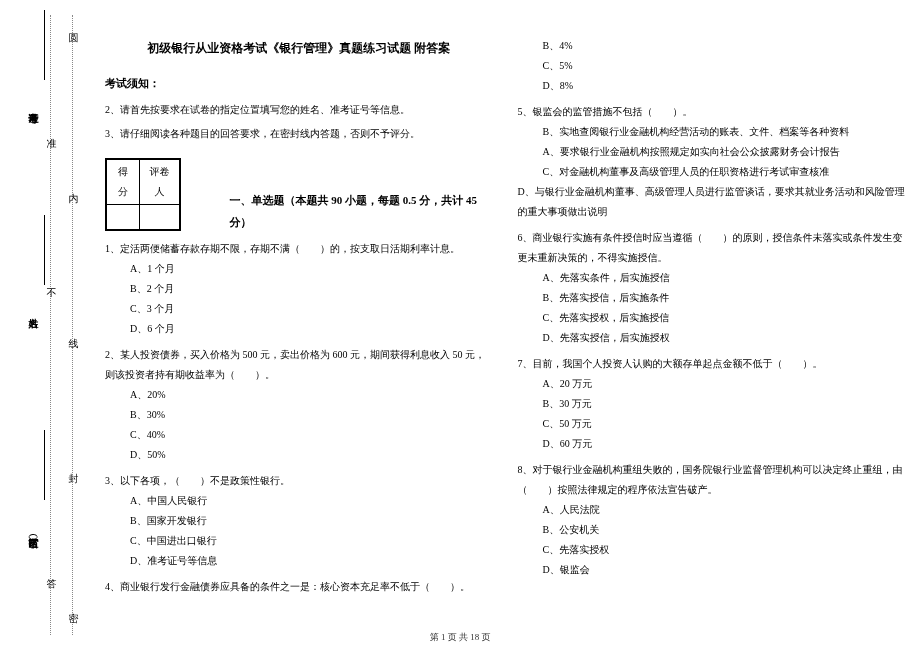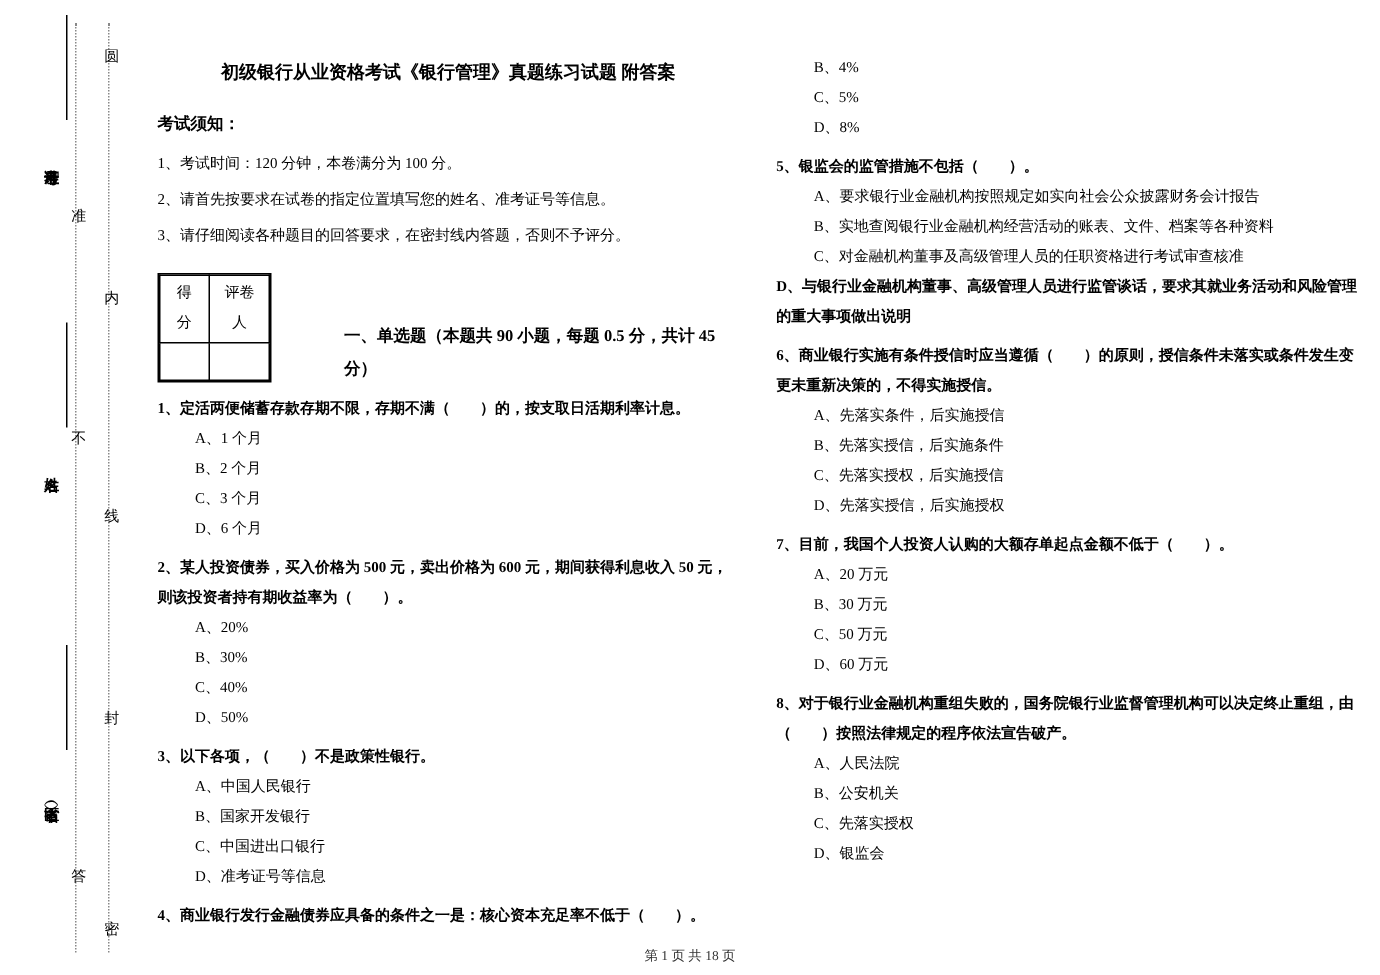--- a/index.html
+++ b/index.html
@@ -115,21 +115,20 @@
     .section-title {
       display: inline;
       font-size: 11px;
       font-weight: bold;
       margin-left: 20px;
       vertical-align: bottom;
     }
     .question {
       margin-top: 6px;
       font-size: 10px;
-      font-weight: bold;
     }
     .option {
       margin-left: 25px;
       font-size: 10px;
     }
     .footer {
       position: absolute;
       bottom: 6px;
       left: 0;
       right: 0;
@@ -167,21 +166,20 @@
     <div class="field-label fl-name">姓名</div>
     <div class="field-line line2"></div>
     <div class="field-label fl-ticket">准考证号</div>
     <div class="field-line line3"></div>
   </div>
 
   <div class="content">
     <div class="column">
       <div class="title">初级银行从业资格考试《银行管理》真题练习试题 附答案</div>
       <div class="notice-header">考试须知：</div>
-      <div class="notice-item">1、考试时间：120 分钟，本卷满分为 100 分。</div>
       <div class="notice-item">2、请首先按要求在试卷的指定位置填写您的姓名、准考证号等信息。</div>
       <div class="notice-item">3、请仔细阅读各种题目的回答要求，在密封线内答题，否则不予评分。</div>
 
       <div class="section-row">
         <div class="score-box">
           <table>
             <tbody>
                 <tr>
               <td>得分</td>
               <td>评卷人</td>
@@ -216,22 +214,22 @@
 
       <div class="question">4、商业银行发行金融债券应具备的条件之一是：核心资本充足率不低于（　　）。</div>
     </div>
 
     <div class="column">
       <div class="option">B、4%</div>
       <div class="option">C、5%</div>
       <div class="option">D、8%</div>
 
       <div class="question">5、银监会的监管措施不包括（　　）。</div>
+      <div class="option">B、实地查阅银行业金融机构经营活动的账表、文件、档案等各种资料</div>
       <div class="option">A、要求银行业金融机构按照规定如实向社会公众披露财务会计报告</div>
-      <div class="option">B、实地查阅银行业金融机构经营活动的账表、文件、档案等各种资料</div>
       <div class="option">C、对金融机构董事及高级管理人员的任职资格进行考试审查核准</div>
       <div class="question" style="margin-top:0">D、与银行业金融机构董事、高级管理人员进行监管谈话，要求其就业务活动和风险管理的重大事项做出说明</div>
 
       <div class="question">6、商业银行实施有条件授信时应当遵循（　　）的原则，授信条件未落实或条件发生变更未重新决策的，不得实施授信。</div>
       <div class="option">A、先落实条件，后实施授信</div>
       <div class="option">B、先落实授信，后实施条件</div>
       <div class="option">C、先落实授权，后实施授信</div>
       <div class="option">D、先落实授信，后实施授权</div>
 
       <div class="question">7、目前，我国个人投资人认购的大额存单起点金额不低于（　　）。</div>

